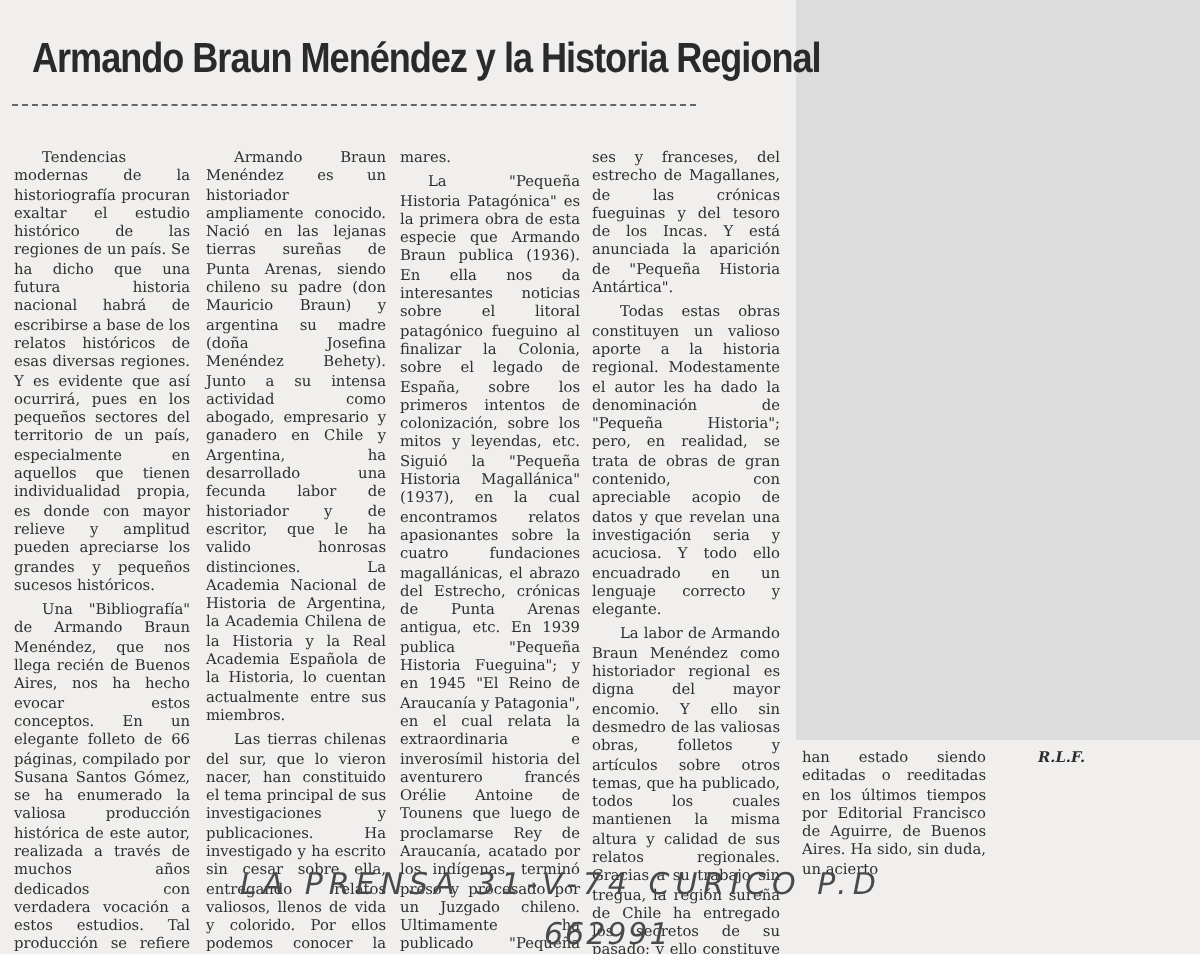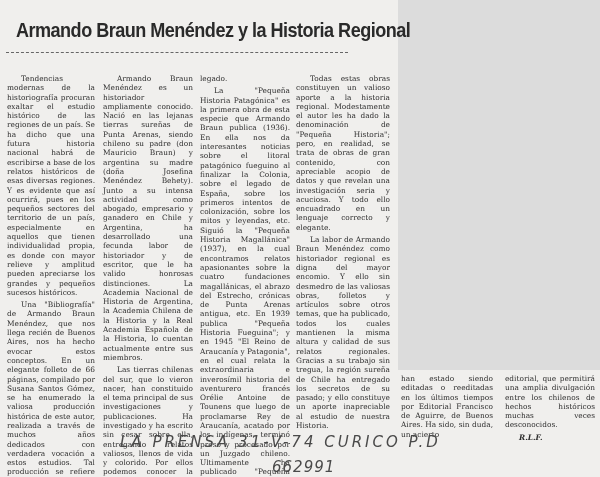--- a/index.html
+++ b/index.html
@@ -62,33 +62,33 @@
   <p>Tendencias modernas de la historiografía procuran exaltar el estudio histórico de las regiones de un país. Se ha dicho que una futura historia nacional habrá de escribirse a base de los relatos históricos de esas diversas regiones. Y es evidente que así ocurrirá, pues en los pequeños sectores del territorio de un país, especialmente en aquellos que tienen individualidad propia, es donde con mayor relieve y amplitud pueden apreciarse los grandes y pequeños sucesos históricos.</p>
   <p>Una "Bibliografía" de Armando Braun Menéndez, que nos llega recién de Buenos Aires, nos ha hecho evocar estos conceptos. En un elegante folleto de 66 páginas, compilado por Susana Santos Gómez, se ha enumerado la valiosa producción histórica de este autor, realizada a través de muchos años dedicados con verdadera vocación a estos estudios. Tal producción se refiere especialmente a la historia de regiones sureñas de Chile, y constituye una labor formidable de investigación y de divulgación.</p>
 </div>
 
 <div class="col c2">
   <p>Armando Braun Menéndez es un historiador ampliamente conocido. Nació en las lejanas tierras sureñas de Punta Arenas, siendo chileno su padre (don Mauricio Braun) y argentina su madre (doña Josefina Menéndez Behety). Junto a su intensa actividad como abogado, empresario y ganadero en Chile y Argentina, ha desarrollado una fecunda labor de historiador y de escritor, que le ha valido honrosas distinciones. La Academia Nacional de Historia de Argentina, la Academia Chilena de la Historia y la Real Academia Española de la Historia, lo cuentan actualmente entre sus miembros.</p>
   <p>Las tierras chilenas del sur, que lo vieron nacer, han constituido el tema principal de sus investigaciones y publicaciones. Ha investigado y ha escrito sin cesar sobre ella, entregando relatos valiosos, llenos de vida y colorido. Por ellos podemos conocer la gran epopeya de las tierras sureñas, su desenvolvimiento y progreso, la lucha incansable de sus hombres y los hechos dramáticos que allí se han desarro-</p>
 </div>
 
 <div class="col c3">
-  <p style="text-indent:0">legado.</p>
+  <p style="text-indent:0">mares.</p>
   <p>La "Pequeña Historia Patagónica" es la primera obra de esta especie que Armando Braun publica (1936). En ella nos da interesantes noticias sobre el litoral patagónico fueguino al finalizar la Colonia, sobre el legado de España, sobre los primeros intentos de colonización, sobre los mitos y leyendas, etc. Siguió la "Pequeña Historia Magallánica" (1937), en la cual encontramos relatos apasionantes sobre la cuatro fundaciones magallánicas, el abrazo del Estrecho, crónicas de Punta Arenas antigua, etc. En 1939 publica "Pequeña Historia Fueguina"; y en 1945 "El Reino de Araucanía y Patagonia", en el cual relata la extraordinaria e inverosímil historia del aventurero francés Orélie Antoine de Tounens que luego de proclamarse Rey de Araucanía, acatado por los indígenas, terminó preso y procesado por un Juzgado chileno. Ultimamente ha publicado "Pequeña Historia Austral", hermoso estudio de los mares del sur, en el cual nos habla de las carabelas, de los navegantes ingle-</p>
 </div>
 
 <div class="col c4">
+  <p style="text-indent:0">ses y franceses, del estrecho de Magallanes, de las crónicas fueguinas y del tesoro de los Incas. Y está anunciada la aparición de "Pequeña Historia Antártica".</p>
   <p>Todas estas obras constituyen un valioso aporte a la historia regional. Modestamente el autor les ha dado la denominación de "Pequeña Historia"; pero, en realidad, se trata de obras de gran contenido, con apreciable acopio de datos y que revelan una investigación seria y acuciosa. Y todo ello encuadrado en un lenguaje correcto y elegante.</p>
   <p>La labor de Armando Braun Menéndez como historiador regional es digna del mayor encomio. Y ello sin desmedro de las valiosas obras, folletos y artículos sobre otros temas, que ha publicado, todos los cuales mantienen la misma altura y calidad de sus relatos regionales. Gracias a su trabajo sin tregua, la región sureña de Chile ha entregado los secretos de su pasado; y ello constituye un aporte inapreciable al estudio de nuestra Historia.</p>
 
 </div>
 
 <div class="col c5">
   <p style="text-indent:0">han estado siendo editadas o reeditadas en los últimos tiempos por Editorial Francisco de Aguirre, de Buenos Aires. Ha sido, sin duda, un acierto</p>
 </div>
 
 <div class="col c6">
-  <p style="text-indent:0">editorial, que permitirá una amplia divulgación entre los chilenos de hechos históricos muchas veces desconocidos.</p>
   <p class="signature">R.L.F.</p>
 </div>
 
 <div class="handwritten hw-source">LA PRENSA 31-V-74 CURICO P.D</div>
 <div class="handwritten hw-number">662991</div>
 
 </body></html>

